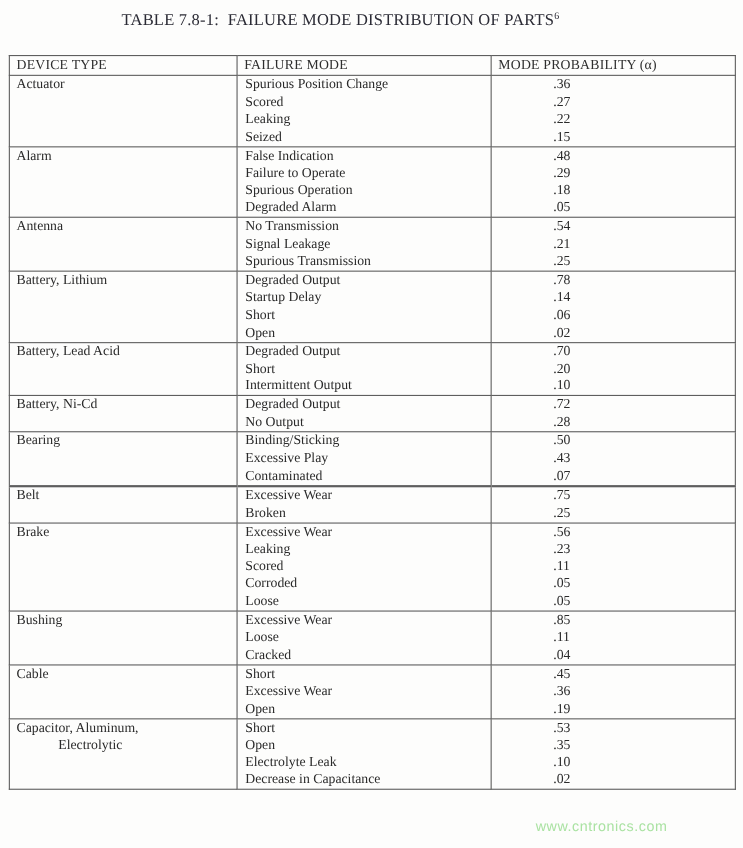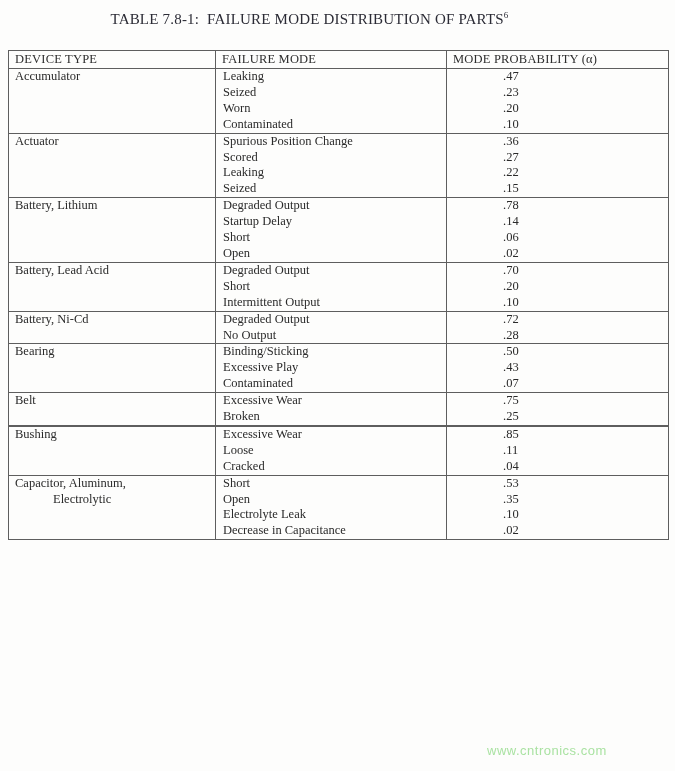--- a/index.html
+++ b/index.html
@@ -93,54 +93,69 @@
   <thead>
     <tr>
       <th>DEVICE TYPE</th>
       <th>FAILURE MODE</th>
       <th>MODE PROBABILITY (α)</th>
     </tr>
   </thead>
   <tbody id="table-body">
       <tr>
         <td class="col-device">
-          <div class="line">Accumulator</div>
-        </td>
-        <td class="col-mode">
-          <div class="line">Leaking</div>
-          <div class="line">Seized</div>
-          <div class="line">Worn</div>
-          <div class="line">Contaminated</div>
-        </td>
-        <td class="col-prob">
-          <div class="line">.47</div>
-          <div class="line">.23</div>
-          <div class="line">.20</div>
-          <div class="line">.10</div>
-        </td>
-      </tr>
-      <tr>
-        <td class="col-device">
           <div class="line">Actuator</div>
         </td>
         <td class="col-mode">
           <div class="line">Spurious Position Change</div>
           <div class="line">Scored</div>
           <div class="line">Leaking</div>
           <div class="line">Seized</div>
         </td>
         <td class="col-prob">
           <div class="line">.36</div>
           <div class="line">.27</div>
           <div class="line">.22</div>
           <div class="line">.15</div>
         </td>
       </tr>
       <tr>
         <td class="col-device">
+          <div class="line">Alarm</div>
+        </td>
+        <td class="col-mode">
+          <div class="line">False Indication</div>
+          <div class="line">Failure to Operate</div>
+          <div class="line">Spurious Operation</div>
+          <div class="line">Degraded Alarm</div>
+        </td>
+        <td class="col-prob">
+          <div class="line">.48</div>
+          <div class="line">.29</div>
+          <div class="line">.18</div>
+          <div class="line">.05</div>
+        </td>
+      </tr>
+      <tr>
+        <td class="col-device">
+          <div class="line">Antenna</div>
+        </td>
+        <td class="col-mode">
+          <div class="line">No Transmission</div>
+          <div class="line">Signal Leakage</div>
+          <div class="line">Spurious Transmission</div>
+        </td>
+        <td class="col-prob">
+          <div class="line">.54</div>
+          <div class="line">.21</div>
+          <div class="line">.25</div>
+        </td>
+      </tr>
+      <tr>
+        <td class="col-device">
           <div class="line">Battery, Lithium</div>
         </td>
         <td class="col-mode">
           <div class="line">Degraded Output</div>
           <div class="line">Startup Delay</div>
           <div class="line">Short</div>
           <div class="line">Open</div>
         </td>
         <td class="col-prob">
           <div class="line">.78</div>
@@ -200,31 +215,65 @@
           <div class="line">Excessive Wear</div>
           <div class="line">Broken</div>
         </td>
         <td class="col-prob">
           <div class="line">.75</div>
           <div class="line">.25</div>
         </td>
       </tr>
       <tr>
         <td class="col-device">
+          <div class="line">Brake</div>
+        </td>
+        <td class="col-mode">
+          <div class="line">Excessive Wear</div>
+          <div class="line">Leaking</div>
+          <div class="line">Scored</div>
+          <div class="line">Corroded</div>
+          <div class="line">Loose</div>
+        </td>
+        <td class="col-prob">
+          <div class="line">.56</div>
+          <div class="line">.23</div>
+          <div class="line">.11</div>
+          <div class="line">.05</div>
+          <div class="line">.05</div>
+        </td>
+      </tr>
+      <tr>
+        <td class="col-device">
           <div class="line">Bushing</div>
         </td>
         <td class="col-mode">
           <div class="line">Excessive Wear</div>
           <div class="line">Loose</div>
           <div class="line">Cracked</div>
         </td>
         <td class="col-prob">
           <div class="line">.85</div>
           <div class="line">.11</div>
           <div class="line">.04</div>
+        </td>
+      </tr>
+      <tr>
+        <td class="col-device">
+          <div class="line">Cable</div>
+        </td>
+        <td class="col-mode">
+          <div class="line">Short</div>
+          <div class="line">Excessive Wear</div>
+          <div class="line">Open</div>
+        </td>
+        <td class="col-prob">
+          <div class="line">.45</div>
+          <div class="line">.36</div>
+          <div class="line">.19</div>
         </td>
       </tr>
       <tr>
         <td class="col-device">
           <div class="line">Capacitor, Aluminum,</div>
           <div class="line indent">Electrolytic</div>
         </td>
         <td class="col-mode">
           <div class="line">Short</div>
           <div class="line">Open</div>

